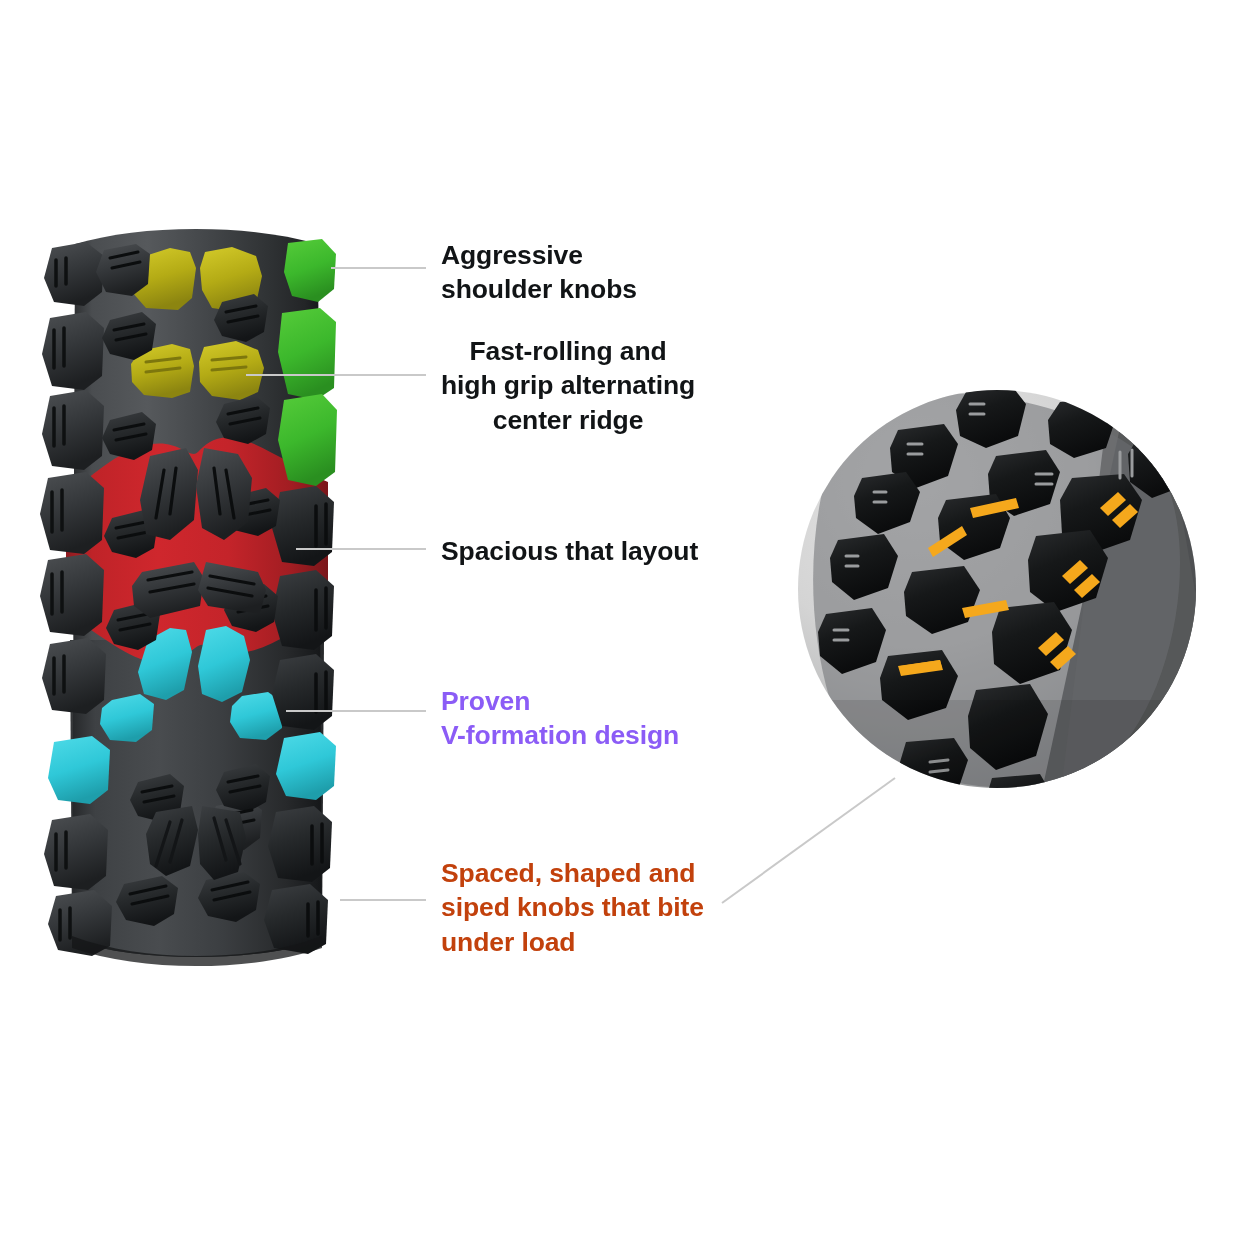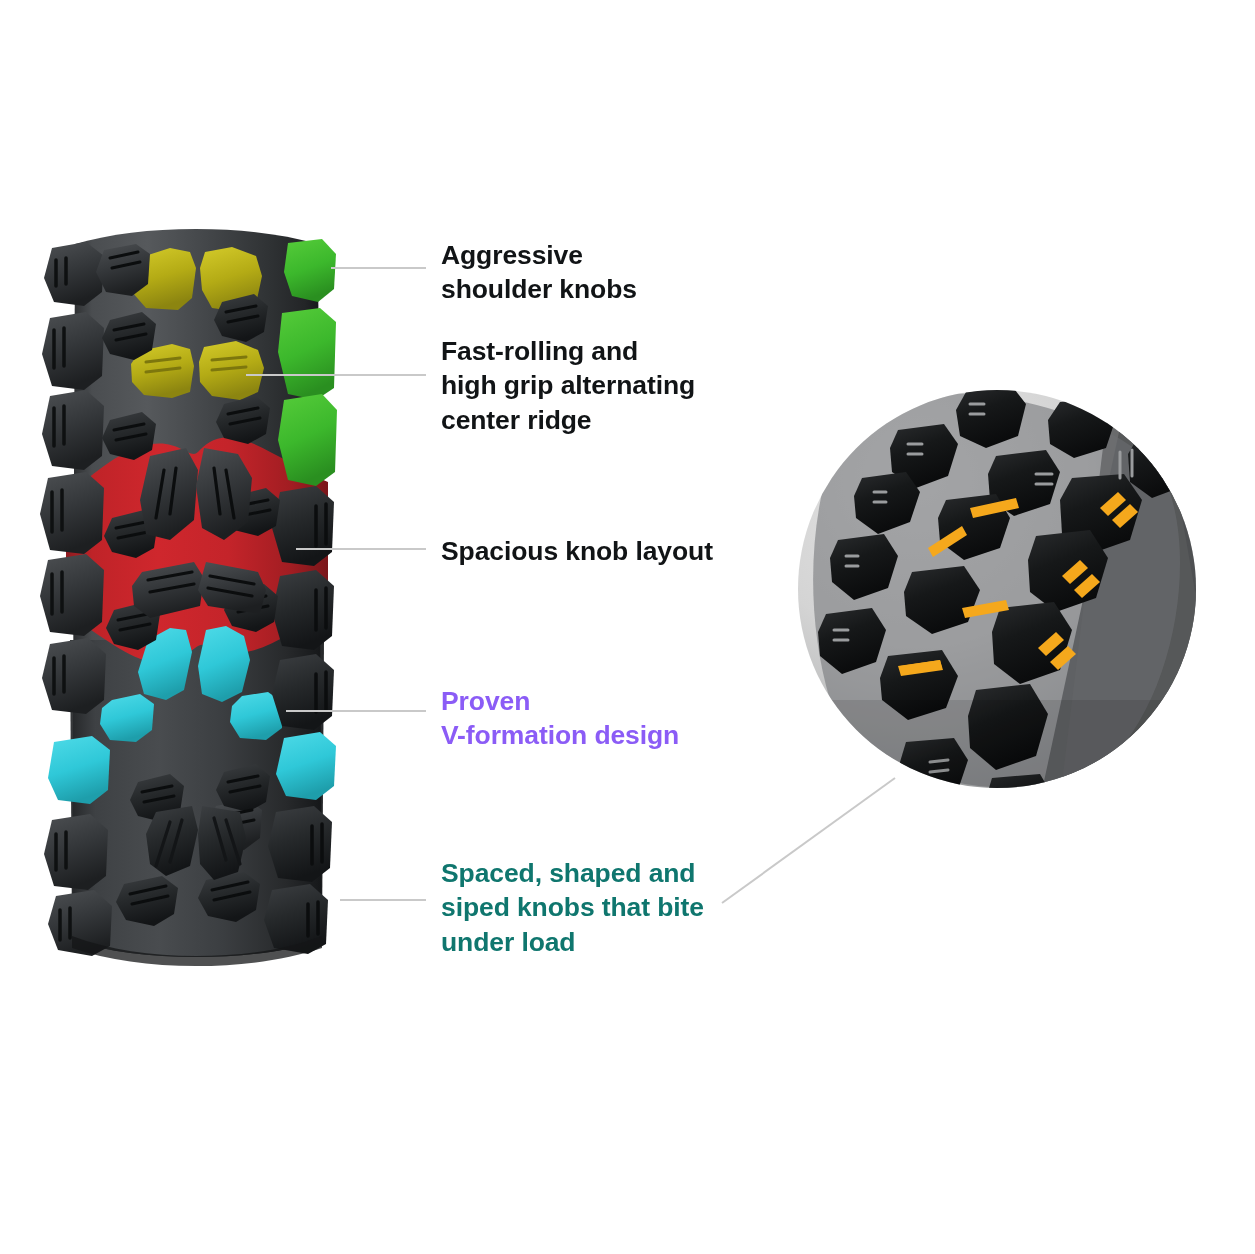--- a/index.html
+++ b/index.html
@@ -33,21 +33,21 @@
     position: absolute;
     color: #111416;
     font-size: 26.5px;
     line-height: 1.30;
     font-weight: 700;
     letter-spacing: -0.1px;
     white-space: pre-line;
     font-family: "Liberation Sans", sans-serif;
   }
   .callout.c1 { left: 441px; top: 238px; }
-  .callout.c2 { left: 441px; top: 334px; }
+  .callout.c2 { left: 441px; top: 334px; text-align: center; }
   .callout.c3 { left: 441px; top: 534px; }
   .callout.c4 { left: 441px; top: 684px; }
   .callout.c5 { left: 441px; top: 856px; }
 </style>
 </head>
 <body>
 
 <div id="stage" style="background: rgb(255, 255, 255);">
 
   <svg id="art" viewBox="0 0 1255 1254" xmlns="http://www.w3.org/2000/svg">
@@ -344,20 +344,20 @@
         <path d="M800 700 L1200 700 L1200 800 L800 800 Z" fill="#000000" opacity="0.10"></path>
       </g>
     </g>
   </svg>
 
   <div class="callout c1" style="color: rgb(17, 20, 22);">Aggressive
 shoulder knobs</div>
   <div class="callout c2" style="color: rgb(17, 20, 22);">Fast-rolling and
 high grip alternating
 center ridge</div>
-  <div class="callout c3" style="color: rgb(17, 20, 22);">Spacious knob layout</div>
+  <div class="callout c3" style="color: rgb(17, 20, 22);">Spacious that layout</div>
   <div class="callout c4" style="color: #8b5cf6;">Proven
 V-formation design</div>
-  <div class="callout c5" style="color: #0f766e;">Spaced, shaped and
+  <div class="callout c5" style="color: #c2410c;">Spaced, shaped and
 siped knobs that bite
 under load</div>
 
 </div>
 
 </body></html>

